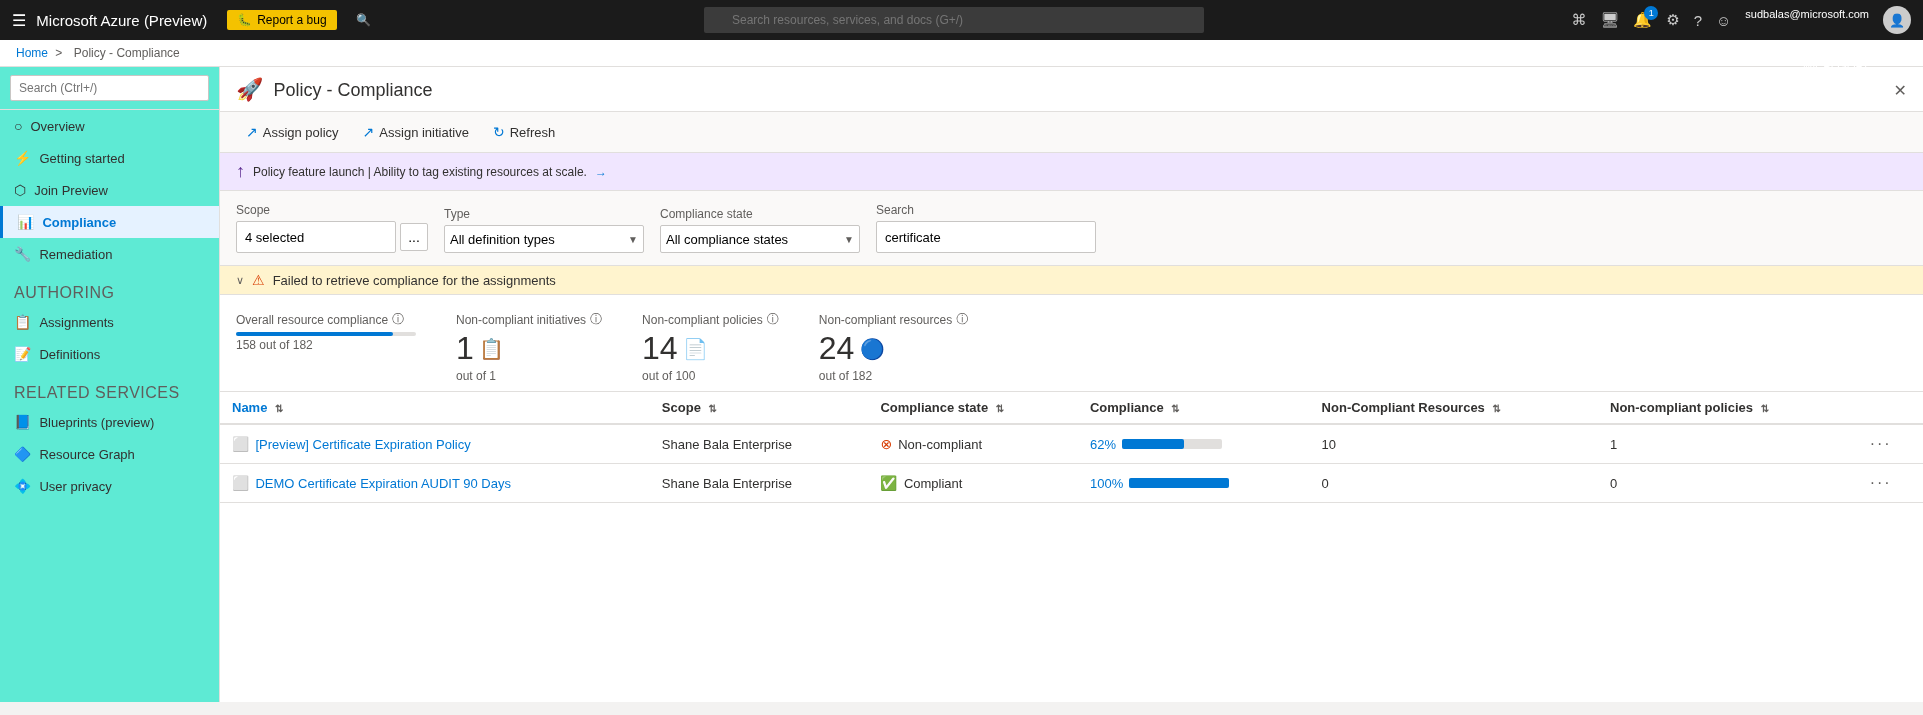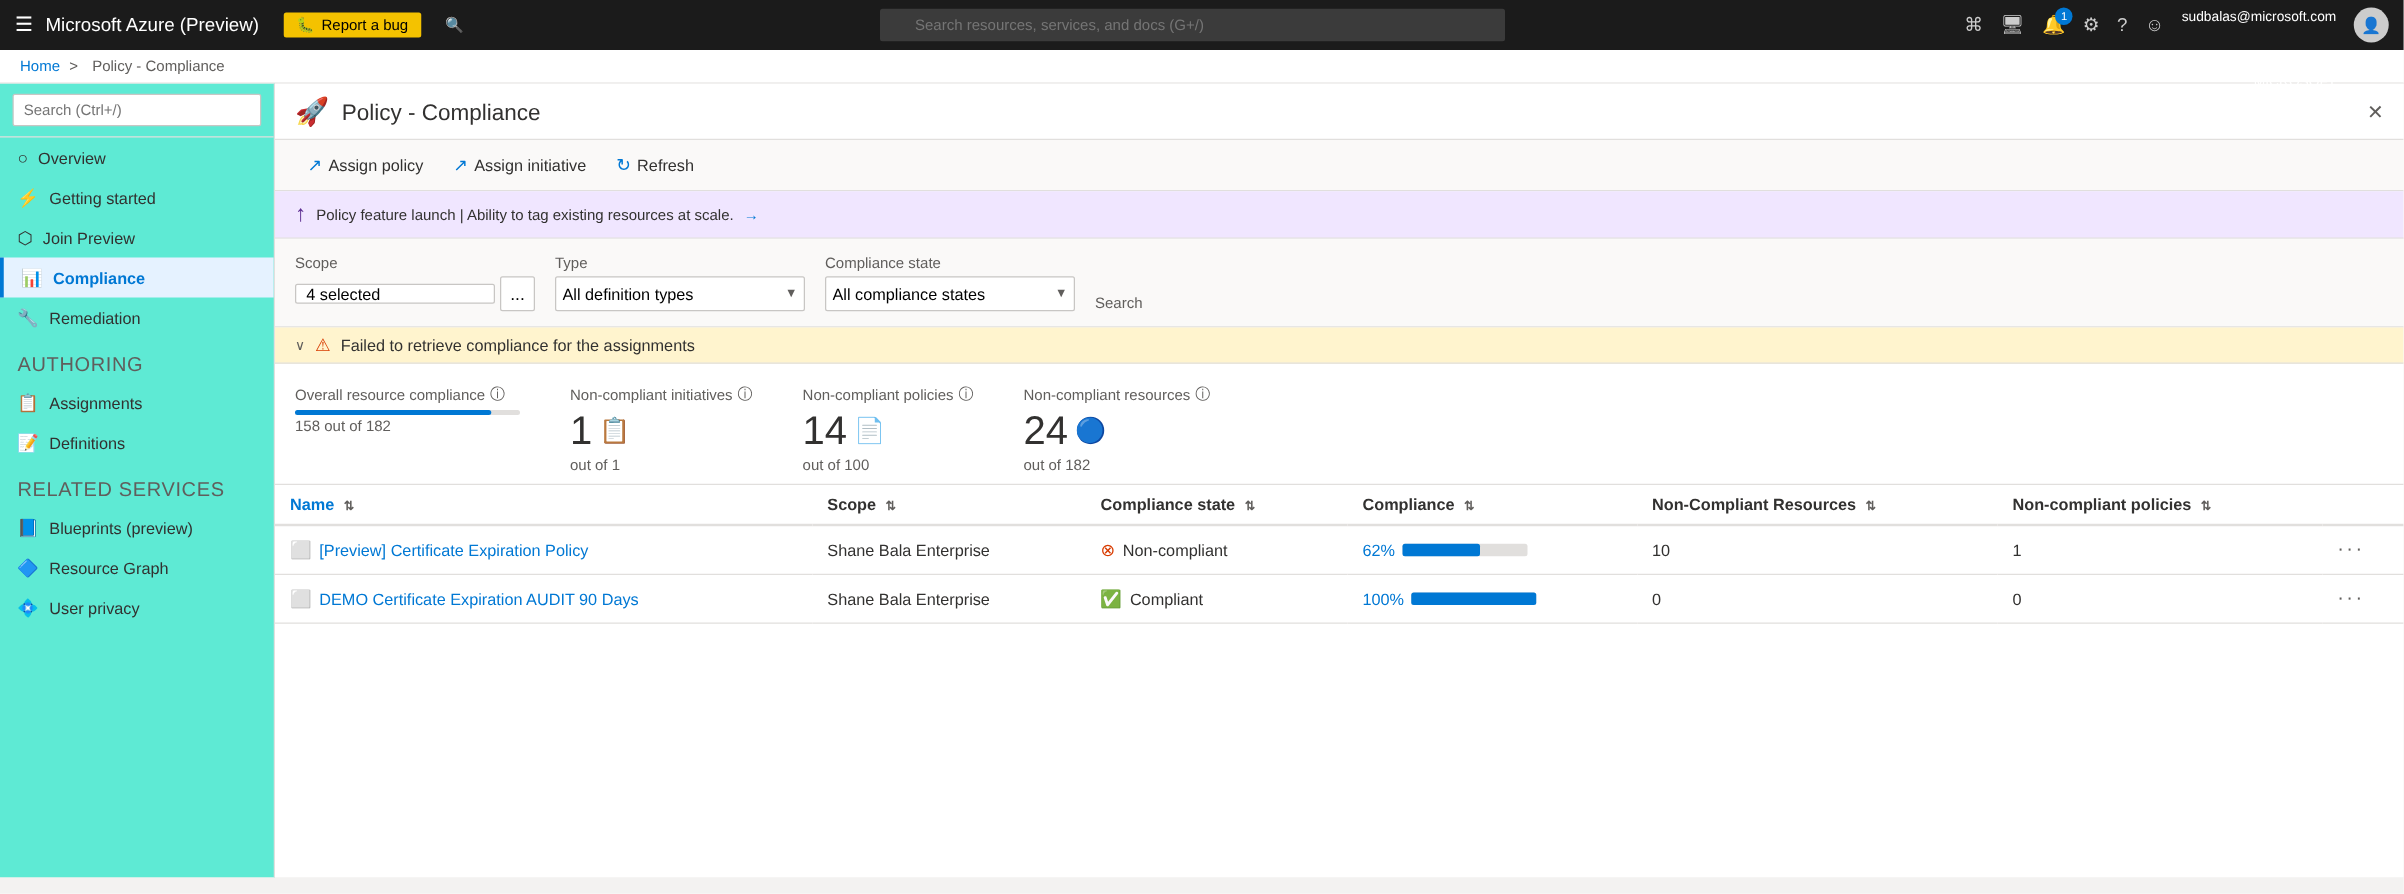--- a/index.html
+++ b/index.html
@@ -187,21 +187,21 @@
       background: #faf9f8;
       border-bottom: 1px solid #e1dfdd;
       flex-wrap: wrap;
     }
     .filter-group { display: flex; flex-direction: column; gap: 4px; }
     .filter-label { font-size: 12px; color: #605e5c; }
     .filter-input-wrap { display: flex; align-items: center; gap: 4px; }
     .filter-input {
       border: 1px solid #c8c6c4;
       border-radius: 2px;
-      height: 16px;
+      height: 32px;
       padding: 0 8px;
       font-size: 13px;
       outline: none;
       background: #fff;
       min-width: 150px;
     }
     .filter-select {
       border: 1px solid #c8c6c4;
       border-radius: 2px;
       height: 28px;
@@ -449,20 +449,21 @@
             <option>All compliance states</option>
             <option>Compliant</option>
             <option>Non-compliant</option>
           </select>
           <span class="select-arrow">▼</span>
         </div>
       </div>
 
       <div class="filter-group">
         <label class="filter-label">Search</label>
+        <input class="filter-input" style="width: 220px;" value="certificate">
       </div>
     </div>
 
     <div class="warning-bar">
       <span class="warning-chevron">∨</span>
       <span class="warning-icon">⚠</span>
       <span>Failed to retrieve compliance for the assignments</span>
     </div>
 
     <div class="summary-row">

